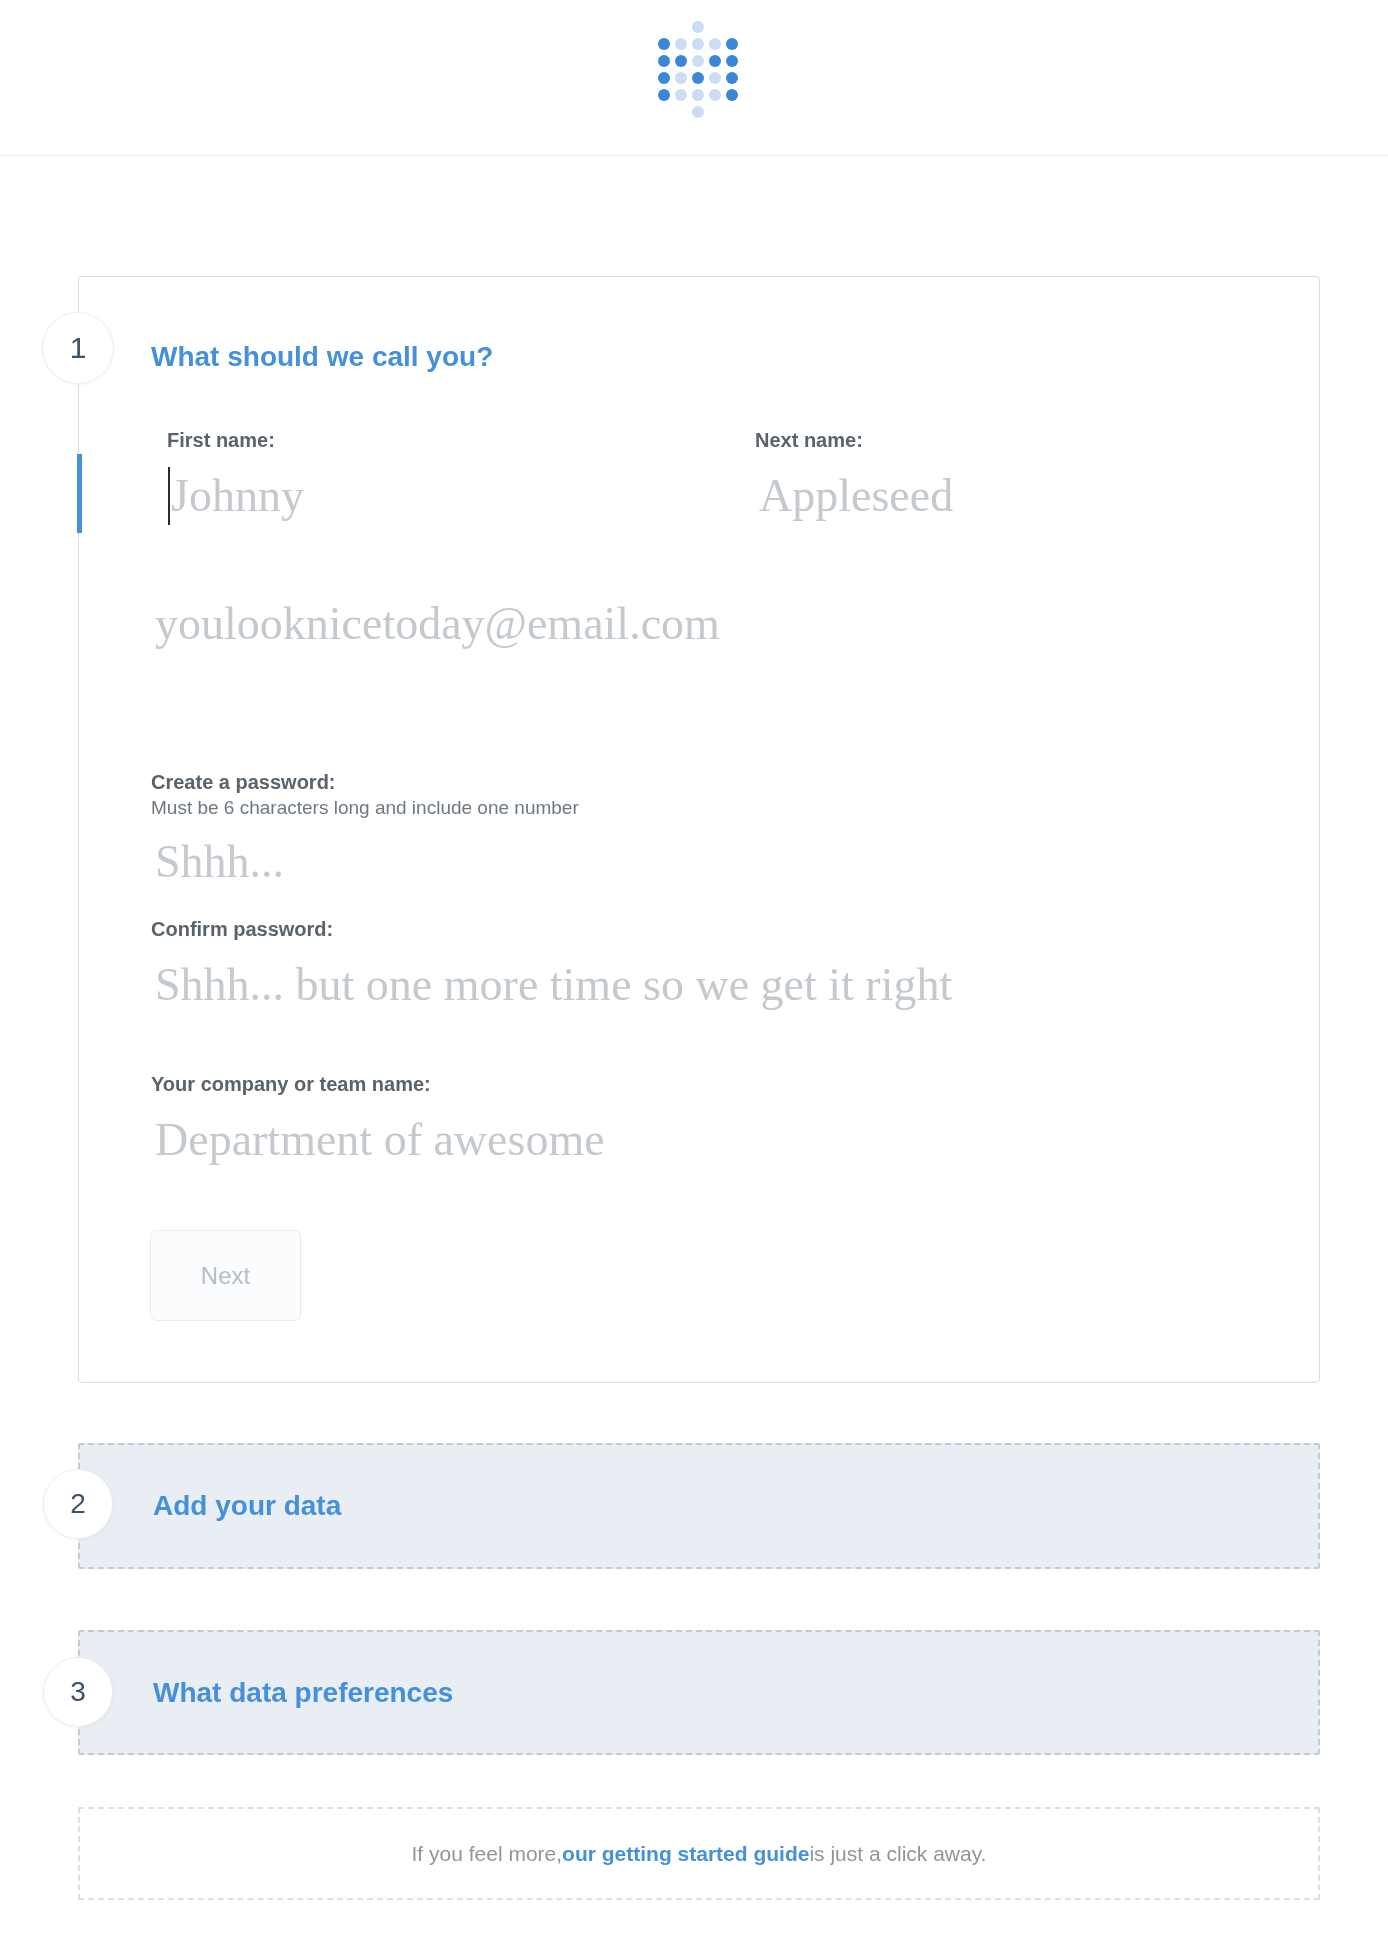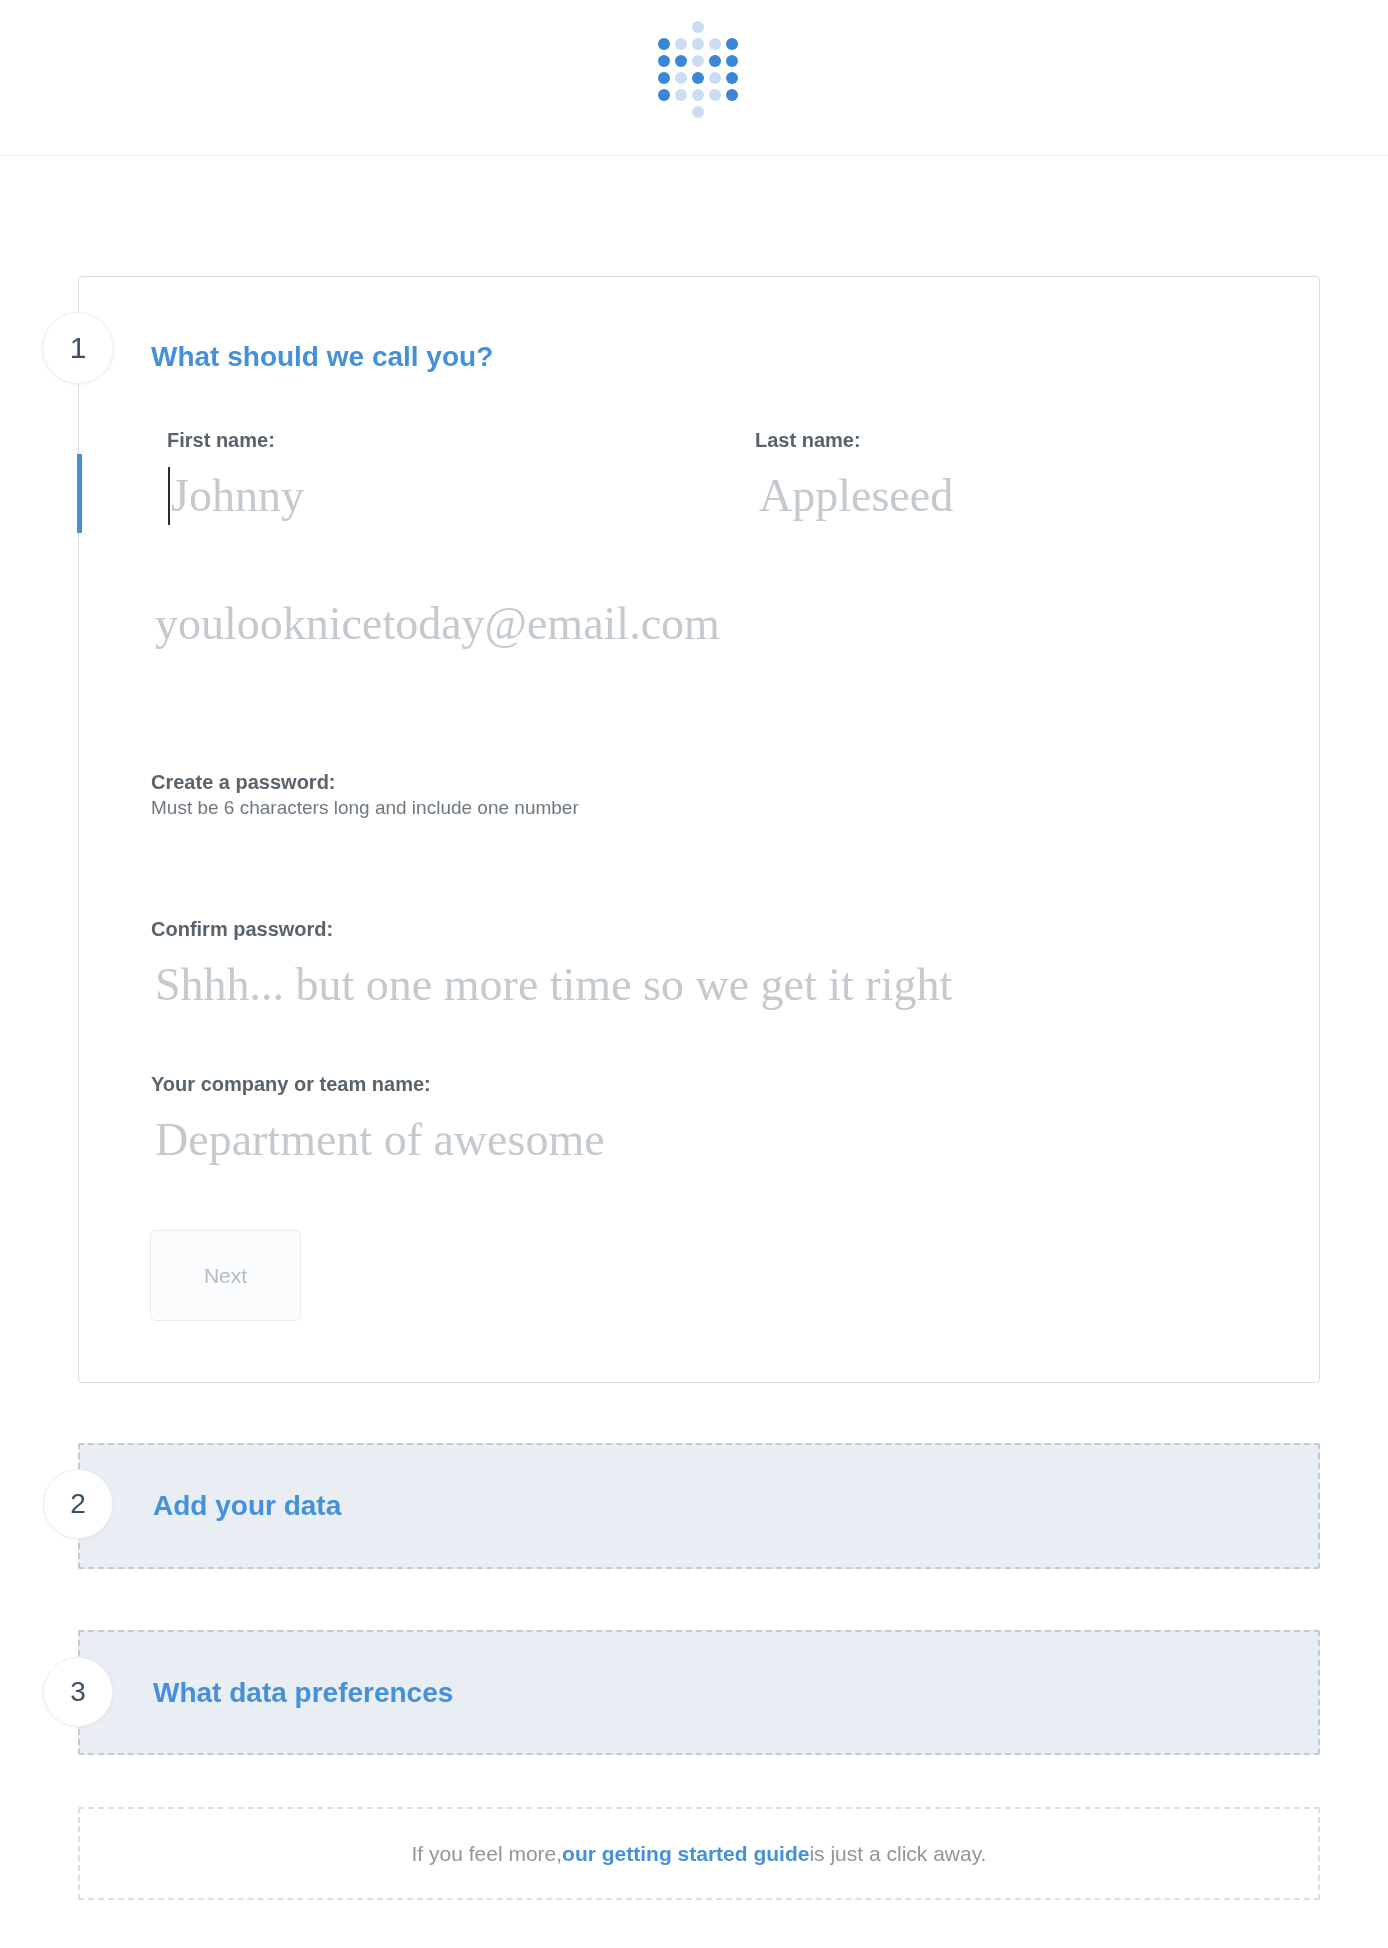--- a/index.html
+++ b/index.html
@@ -97,21 +97,21 @@
   .fg-confirm  { top: 916px; }
   .fg-company  { top: 1071px; }
 
   .next-btn {
     position: absolute; left: 150px; top: 1230px;
     width: 151px; height: 91px;
     background: #fbfcfd;
     border: 1px solid #e9ebee;
     border-radius: 6px;
     font-family: inherit;
-    font-size: 21px; color: #b6bcc3;
+    font-size: 24px; color: #b6bcc3;
     cursor: default;
   }
 
   
   .step-box {
     position: absolute; left: 78px;
     width: 1242px;
     background: var(--step-bg, #e9edf4);
     border: 2px dashed #c2cad2;
     border-radius: 2px;
@@ -201,36 +201,39 @@
 
   <div class="fg fg-name-row" style="height:110px;">
     <div class="col-first">
       <label class="field-label">First name:</label>
       <div class="input-wrap">
         <span class="caret"></span>
         <input class="big-input" type="text" placeholder="Johnny" style="">
       </div>
     </div>
     <div class="col-last">
-      <label class="field-label">Last name:</label>
+      <label class="field-label">Next name:</label>
       <div class="input-wrap">
         <input class="big-input" type="text" placeholder="Appleseed" style="">
       </div>
     </div>
   </div>
 
   <div class="fg fg-email">
     <div class="input-wrap">
       <input class="big-input" type="email" placeholder="youlooknicetoday@email.com" style="">
     </div>
   </div>
 
   <div class="fg fg-password">
     <label class="field-label">Create a password:</label>
     <div class="field-hint">Must be 6 characters long and include one number</div>
+    <div class="input-wrap">
+      <input class="big-input" type="password" placeholder="Shhh..." style="">
+    </div>
   </div>
 
   <div class="fg fg-confirm">
     <label class="field-label">Confirm password:</label>
     <div class="input-wrap">
       <input class="big-input" type="password" placeholder="Shhh... but one more time so we get it right" style="">
     </div>
   </div>
 
   <div class="fg fg-company">

